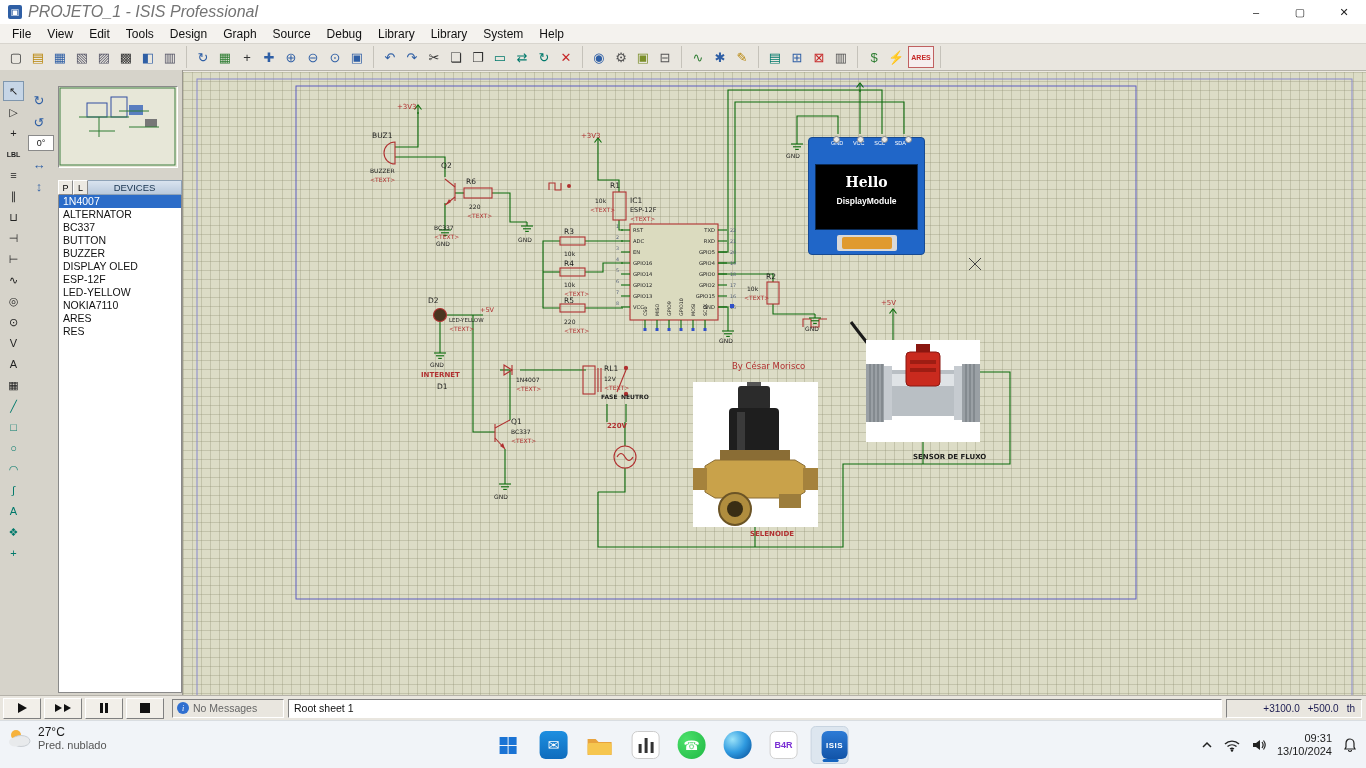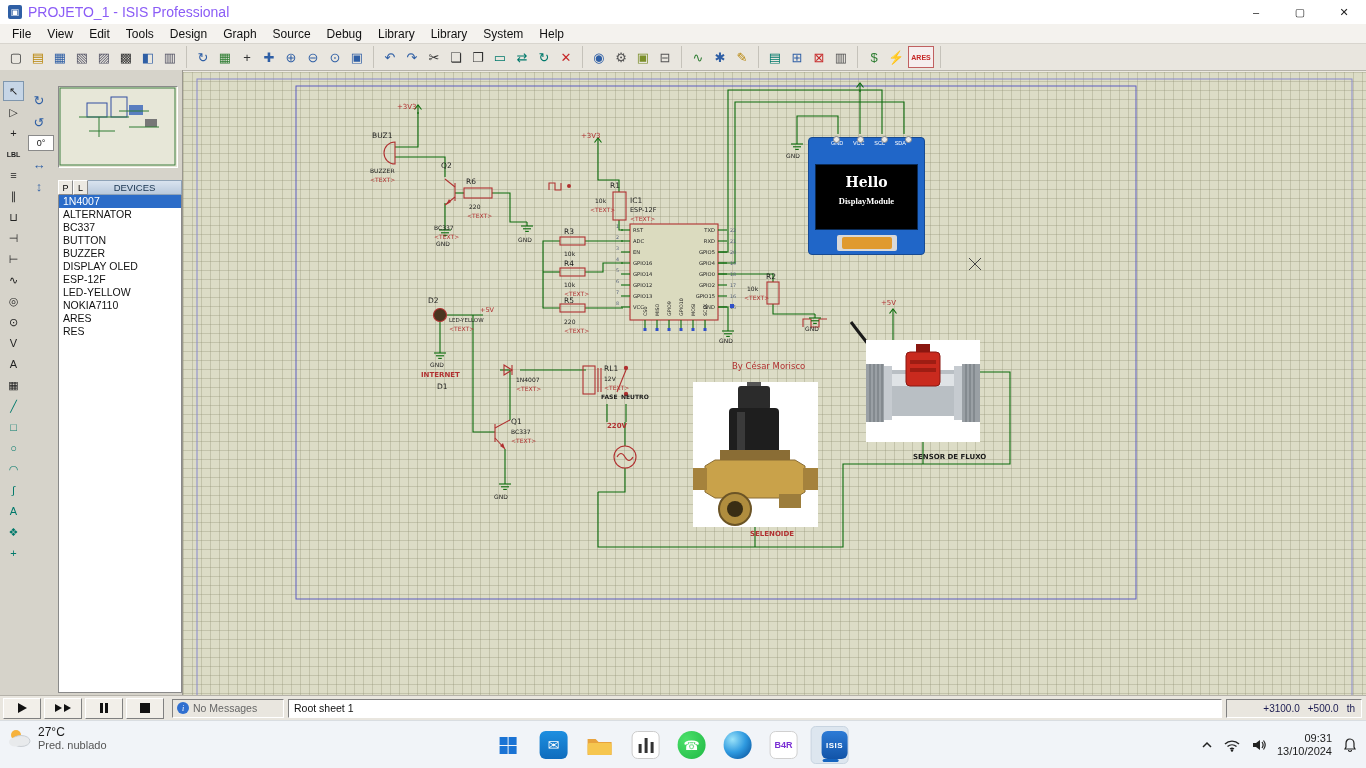--- a/index.html
+++ b/index.html
@@ -1,20 +1,20 @@
 <!DOCTYPE html>
 <html><head>
 <meta charset="utf-8">
 <style>
   html,body{margin:0;padding:0;background:#000;}
   #screen{position:relative;width:1366px;height:768px;overflow:hidden;font-family:"Liberation Sans",sans-serif;background:#ece9e2;}
   
   #titlebar{position:absolute;left:0;top:0;width:1366px;height:24px;background:#fff;border-bottom:1px solid #d8d5ce;display:flex;align-items:center;}
   #app-icon{width:14px;height:14px;margin:0 6px 0 8px;background:#2f5fa5;border-radius:2px;color:#fff;font-size:9px;display:flex;align-items:center;justify-content:center;}
-  #title-text{font-size:14px;color:#8b5cf6;}
+  #title-text{font-size:16px;color:#737373;font-style:italic;}
   #win-controls{margin-left:auto;display:flex;height:24px;}
   .winbtn{width:44px;height:24px;display:flex;align-items:center;justify-content:center;font-size:11px;color:#222;}
   
   #menubar{position:absolute;left:0;top:24px;width:1366px;height:20px;background:#f4f2ee;border-bottom:1px solid #d8d5ce;display:flex;align-items:center;padding-left:4px;box-sizing:border-box;}
   .menu-item{padding:0 8px;font-size:12px;color:#111;height:20px;display:flex;align-items:center;}
   
   #toolbar{position:absolute;left:0;top:44px;width:1366px;height:26px;background:#e9e6df;border-bottom:1px solid #b5b2aa;display:flex;align-items:center;}
   .tgroup{display:flex;align-items:center;padding:0 5px;border-right:1px solid #c5c2ba;height:22px;}
   .tbtn{min-width:20px;height:20px;display:flex;align-items:center;justify-content:center;font-size:13px;color:#333;margin:0 1px;}
   .tbtn.wide{font-size:7px;font-weight:bold;border:1px solid #c06060;padding:0 2px;background:#f6eeee;}
@@ -47,21 +47,21 @@
   .pin-num{fill:#55617a;font-family:"DejaVu Sans",sans-serif;}
   .overlay{position:absolute;}
   
   #oled{left:625px;top:65px;width:117px;height:118px;background:#2066c8;border-radius:4px;border:1px solid #174a92;box-sizing:border-box;}
   #oled .pins{display:flex;justify-content:space-between;padding:2px 18px 0 22px;}
   #oled .pins span{color:#fff;font-size:5.5px;}
   #oled .pindots{position:absolute;top:-2px;left:24px;display:flex;gap:17px;}
   #oled .pindots i{width:5px;height:5px;border-radius:50%;background:#e8e8e8;border:1px solid #888;}
   #oled .screen{position:absolute;left:6px;top:26px;width:103px;height:66px;background:#000;border:1px solid #0a2a55;box-sizing:border-box;text-align:center;}
   #oled .hello{color:#fff;font-family:"DejaVu Serif",serif;font-weight:bold;font-size:14px;margin-top:9px;}
-  #oled .dm{color:#fff;font-family:Liberation Serif, serif;font-weight:bold;font-size:8.5px;margin-top:6px;}
+  #oled .dm{color:#fff;font-family:Liberation Sans, sans-serif;font-weight:bold;font-size:8.5px;margin-top:6px;}
   #oled .conn{position:absolute;left:28px;bottom:3px;width:60px;height:16px;background:#d9d9d9;border-radius:2px;}
   #oled .flex{position:absolute;left:33px;bottom:5px;width:50px;height:12px;background:#e09a2f;border-radius:2px;}
   
   #statusbar{position:absolute;left:0;top:695px;width:1366px;height:25px;background:#e9e6df;border-top:1px solid #b5b2aa;display:flex;align-items:center;box-sizing:border-box;}
   .simbtn{width:36px;height:19px;margin-left:3px;background:#f2efe9;border:1px solid;border-color:#fff #808080 #808080 #fff;display:flex;align-items:center;justify-content:center;gap:2px;}
   .tri{width:0;height:0;border-left:9px solid #111;border-top:5px solid transparent;border-bottom:5px solid transparent;}
   .tri.sm{border-left-width:7px;border-top-width:4px;border-bottom-width:4px;}
   .bar{width:3px;height:10px;background:#111;}
   .sq{width:10px;height:10px;background:#111;}
   #msg-panel{width:112px;height:19px;margin-left:8px;border:1px solid;border-color:#808080 #fff #fff #808080;display:flex;align-items:center;gap:4px;padding-left:4px;box-sizing:border-box;}

